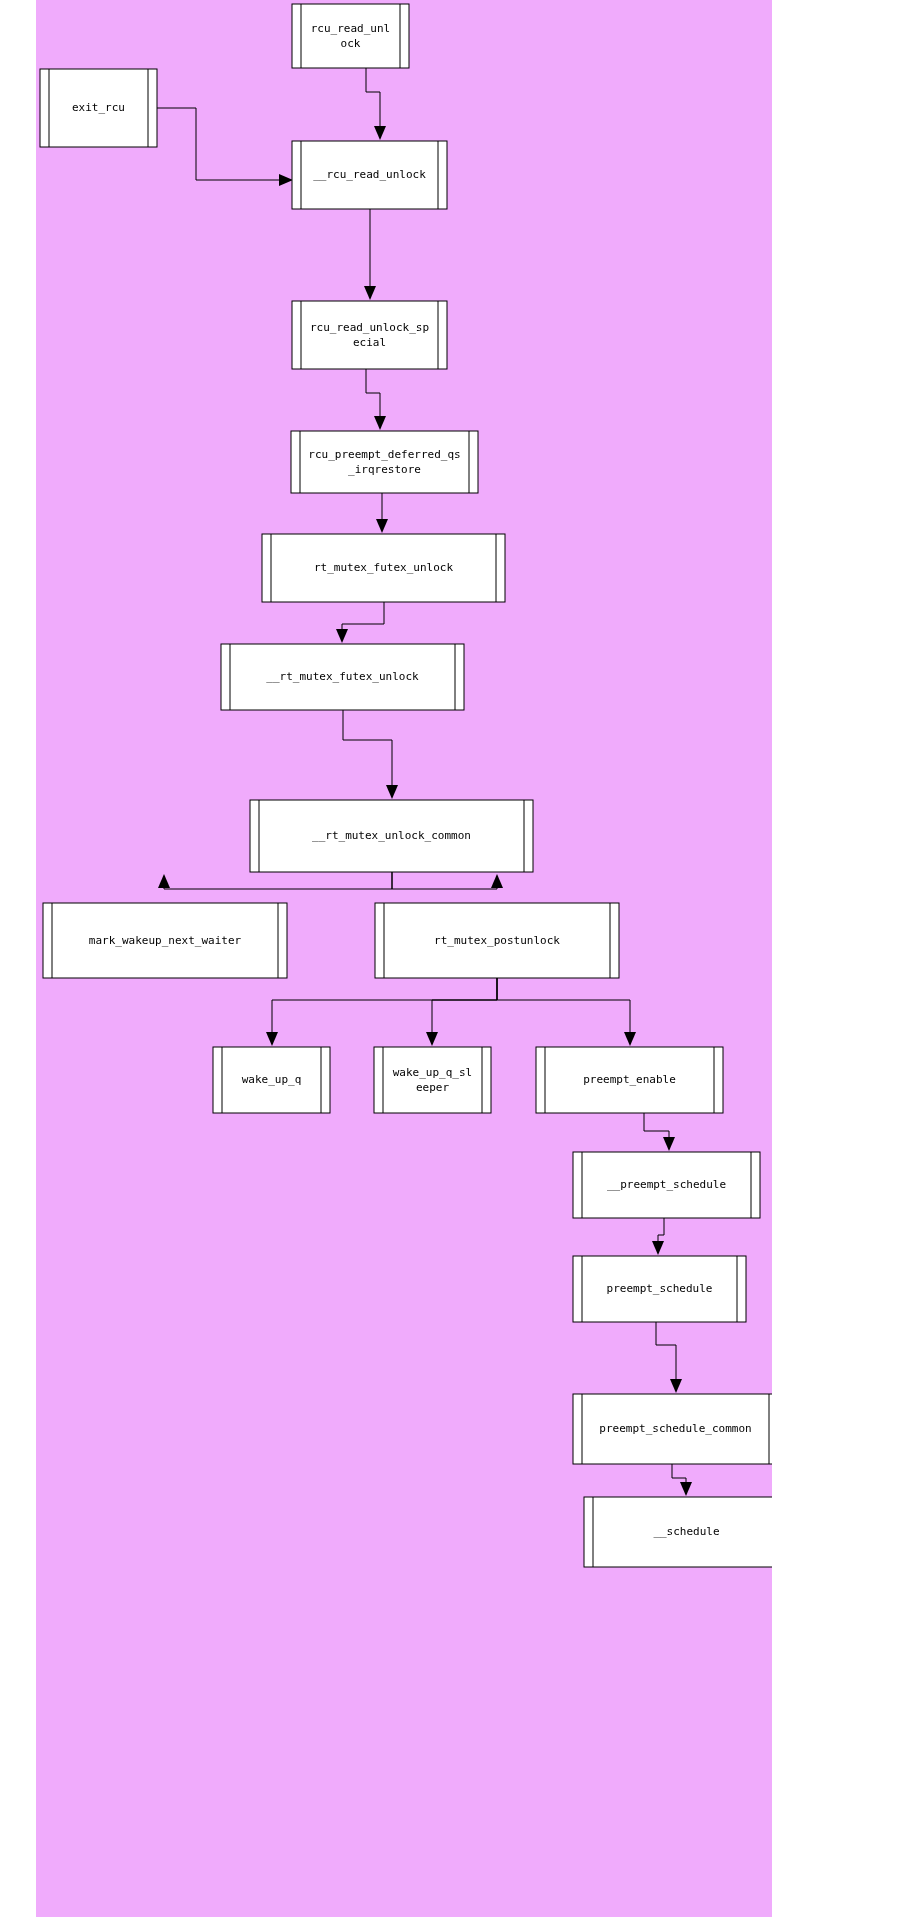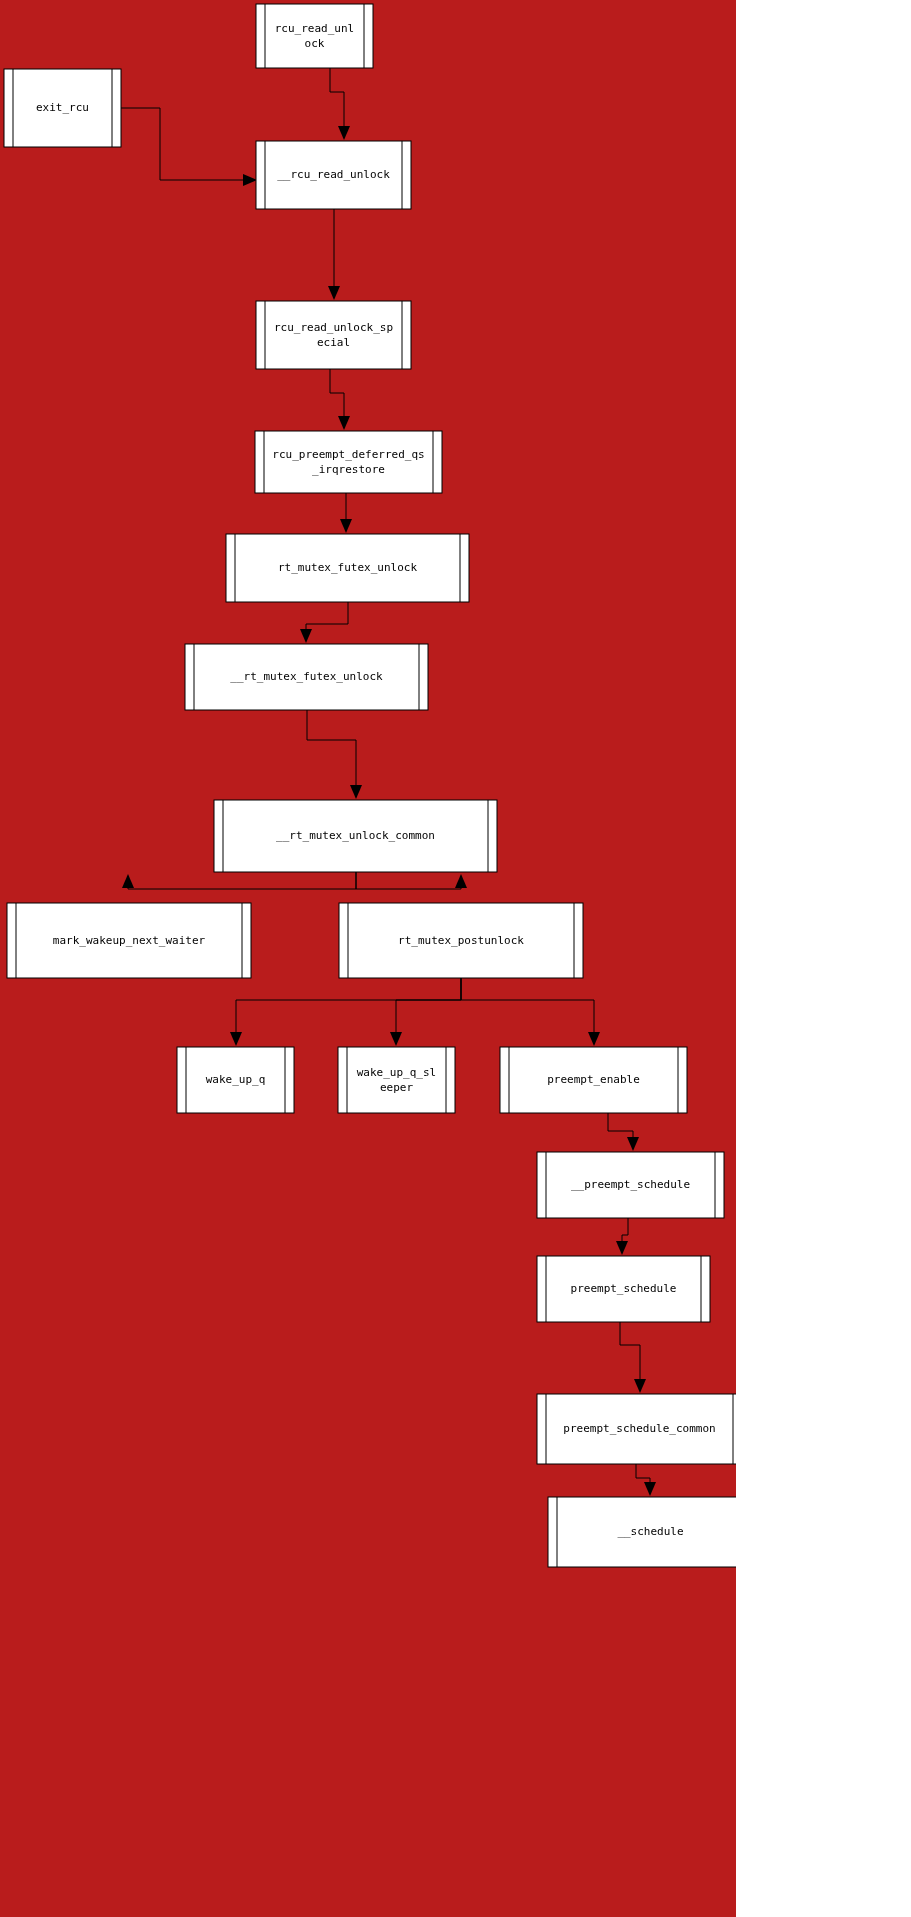--- a/index.html
+++ b/index.html
@@ -4,23 +4,24 @@
 <style>
   html, body {
     margin: 0;
     padding: 0;
     background: #ffffff;
   }
   #diagram-root {
     position: relative;
     width: 736px;
     height: 1917px;
-    background: #b91c1c;
+    background: #f0abfc;
     font-family: "DejaVu Sans Mono", "Liberation Mono", monospace;
     overflow: hidden;
+    margin-left: 36px;
   }
   svg#call-graph {
     position: absolute;
     top: 0;
     left: 0;
     width: 911px;
     height: 1917px;
     display: block;
   }
   .node-box {

